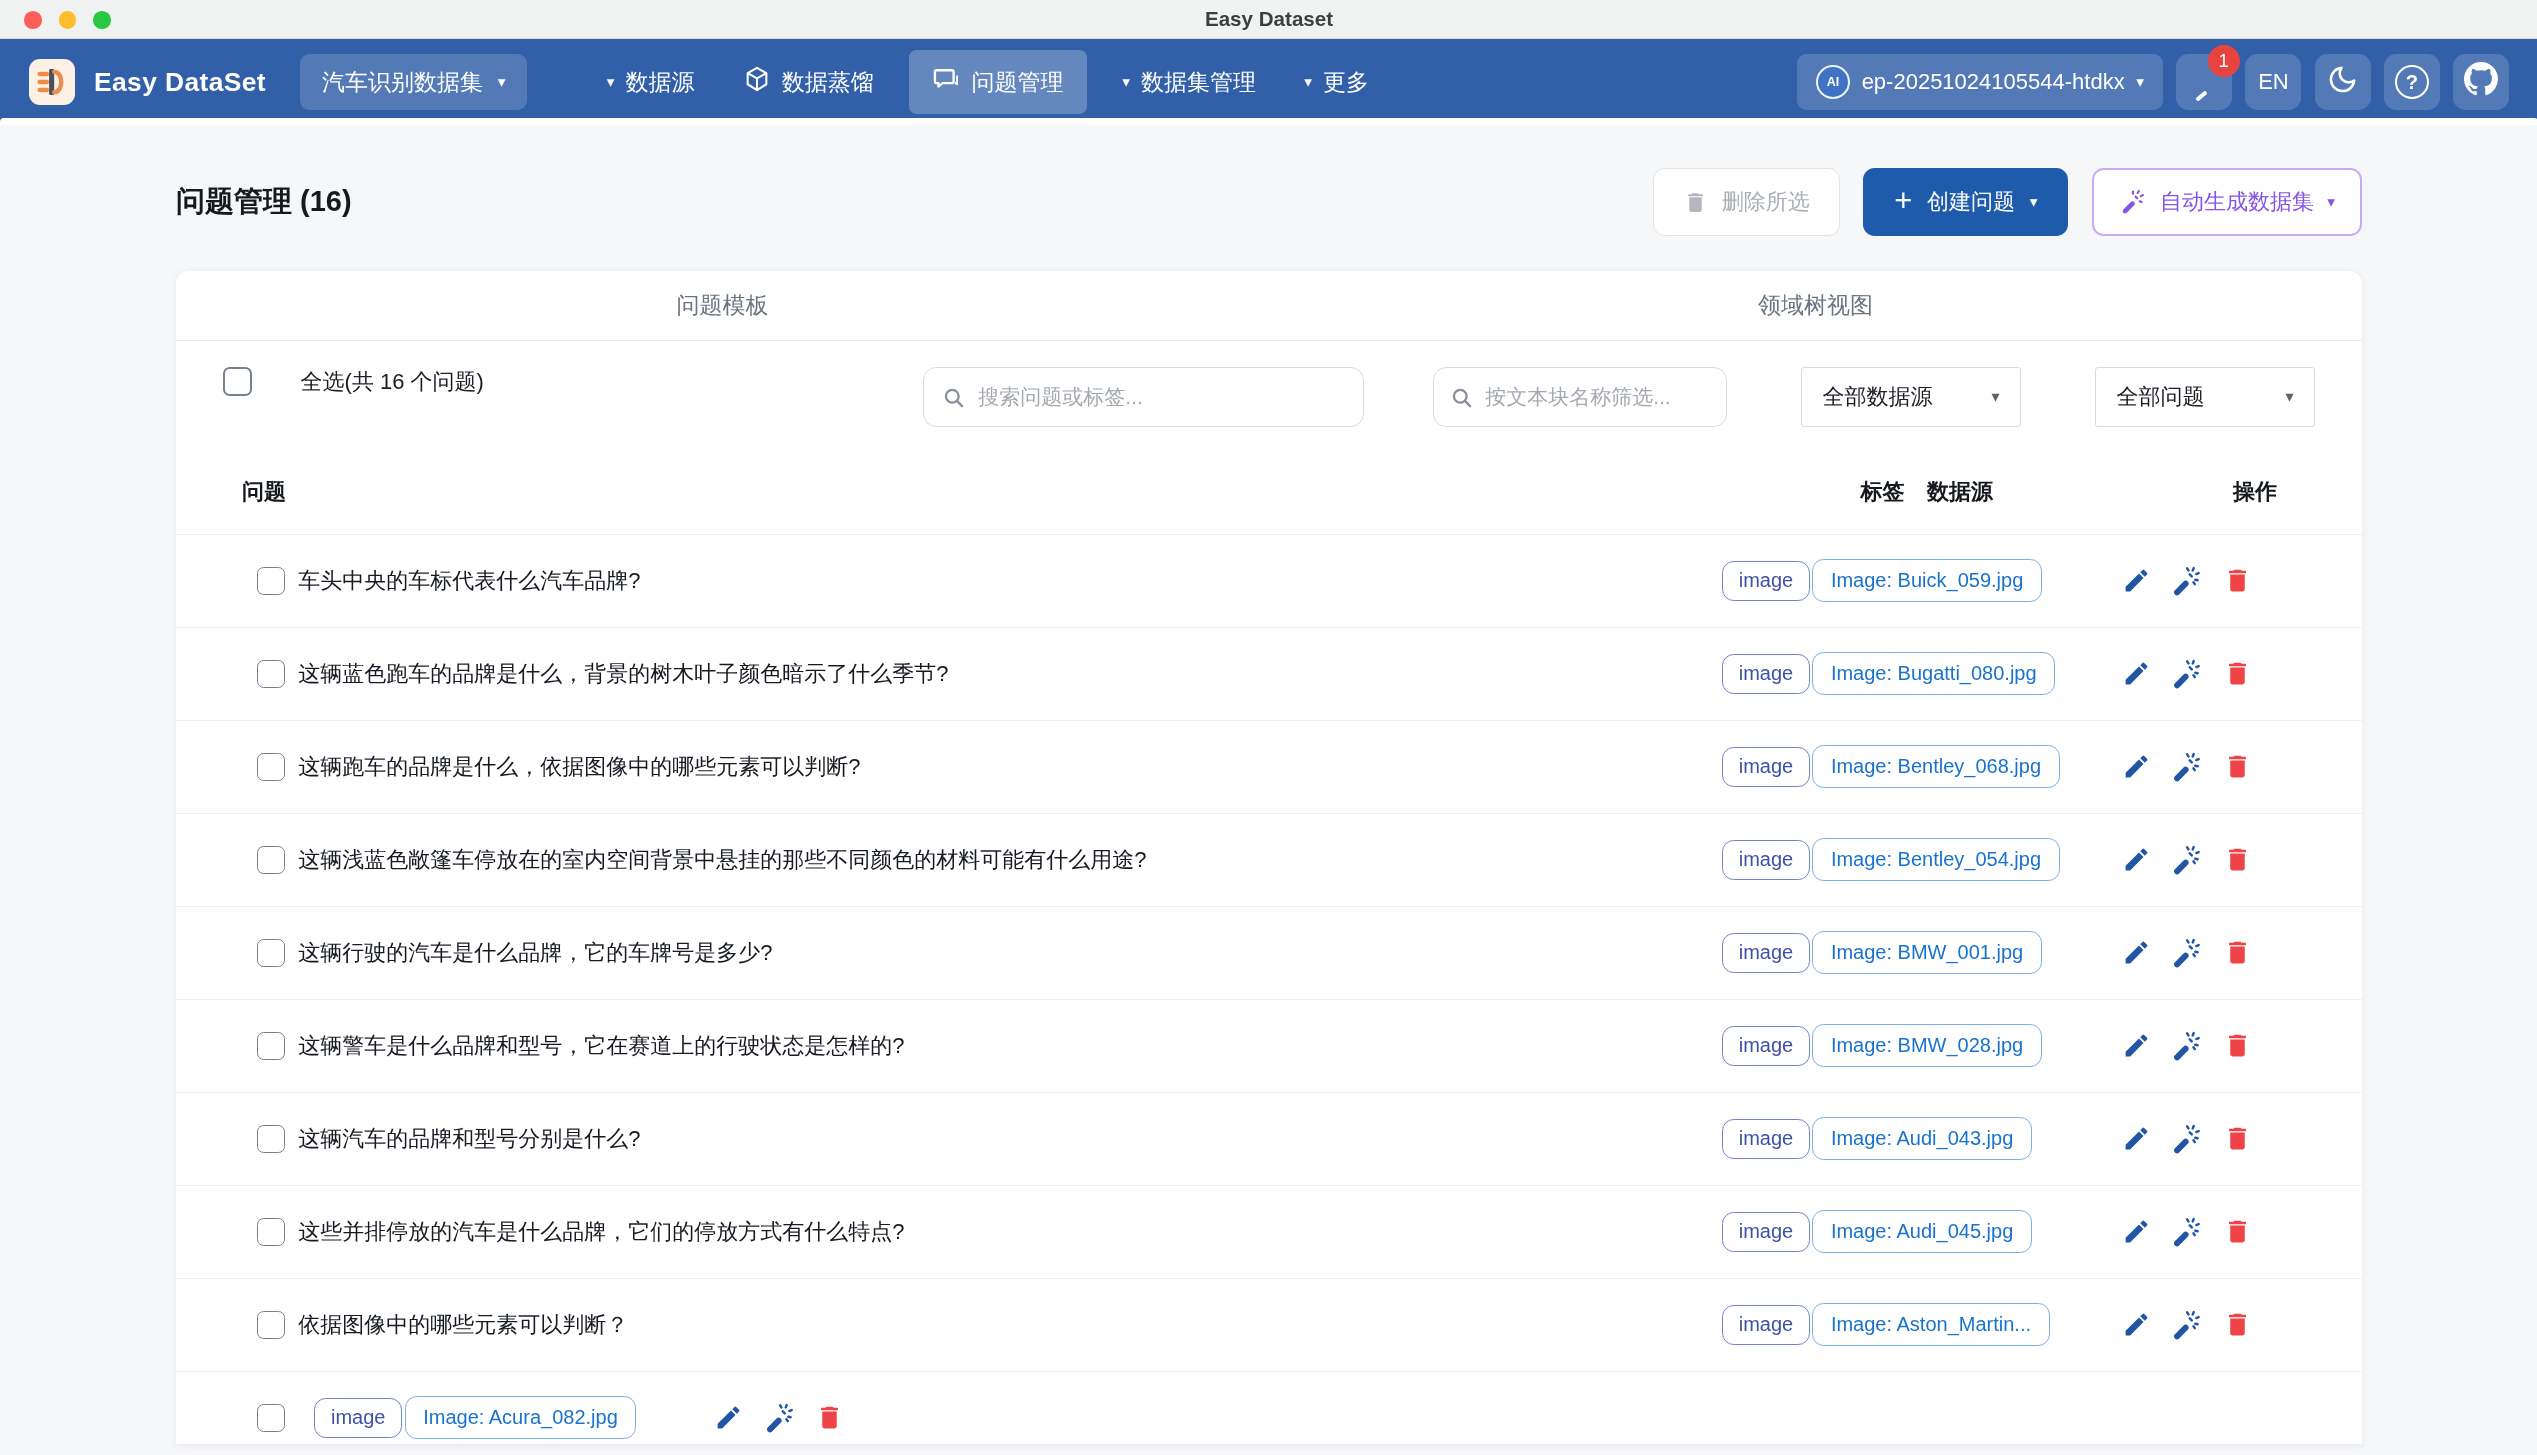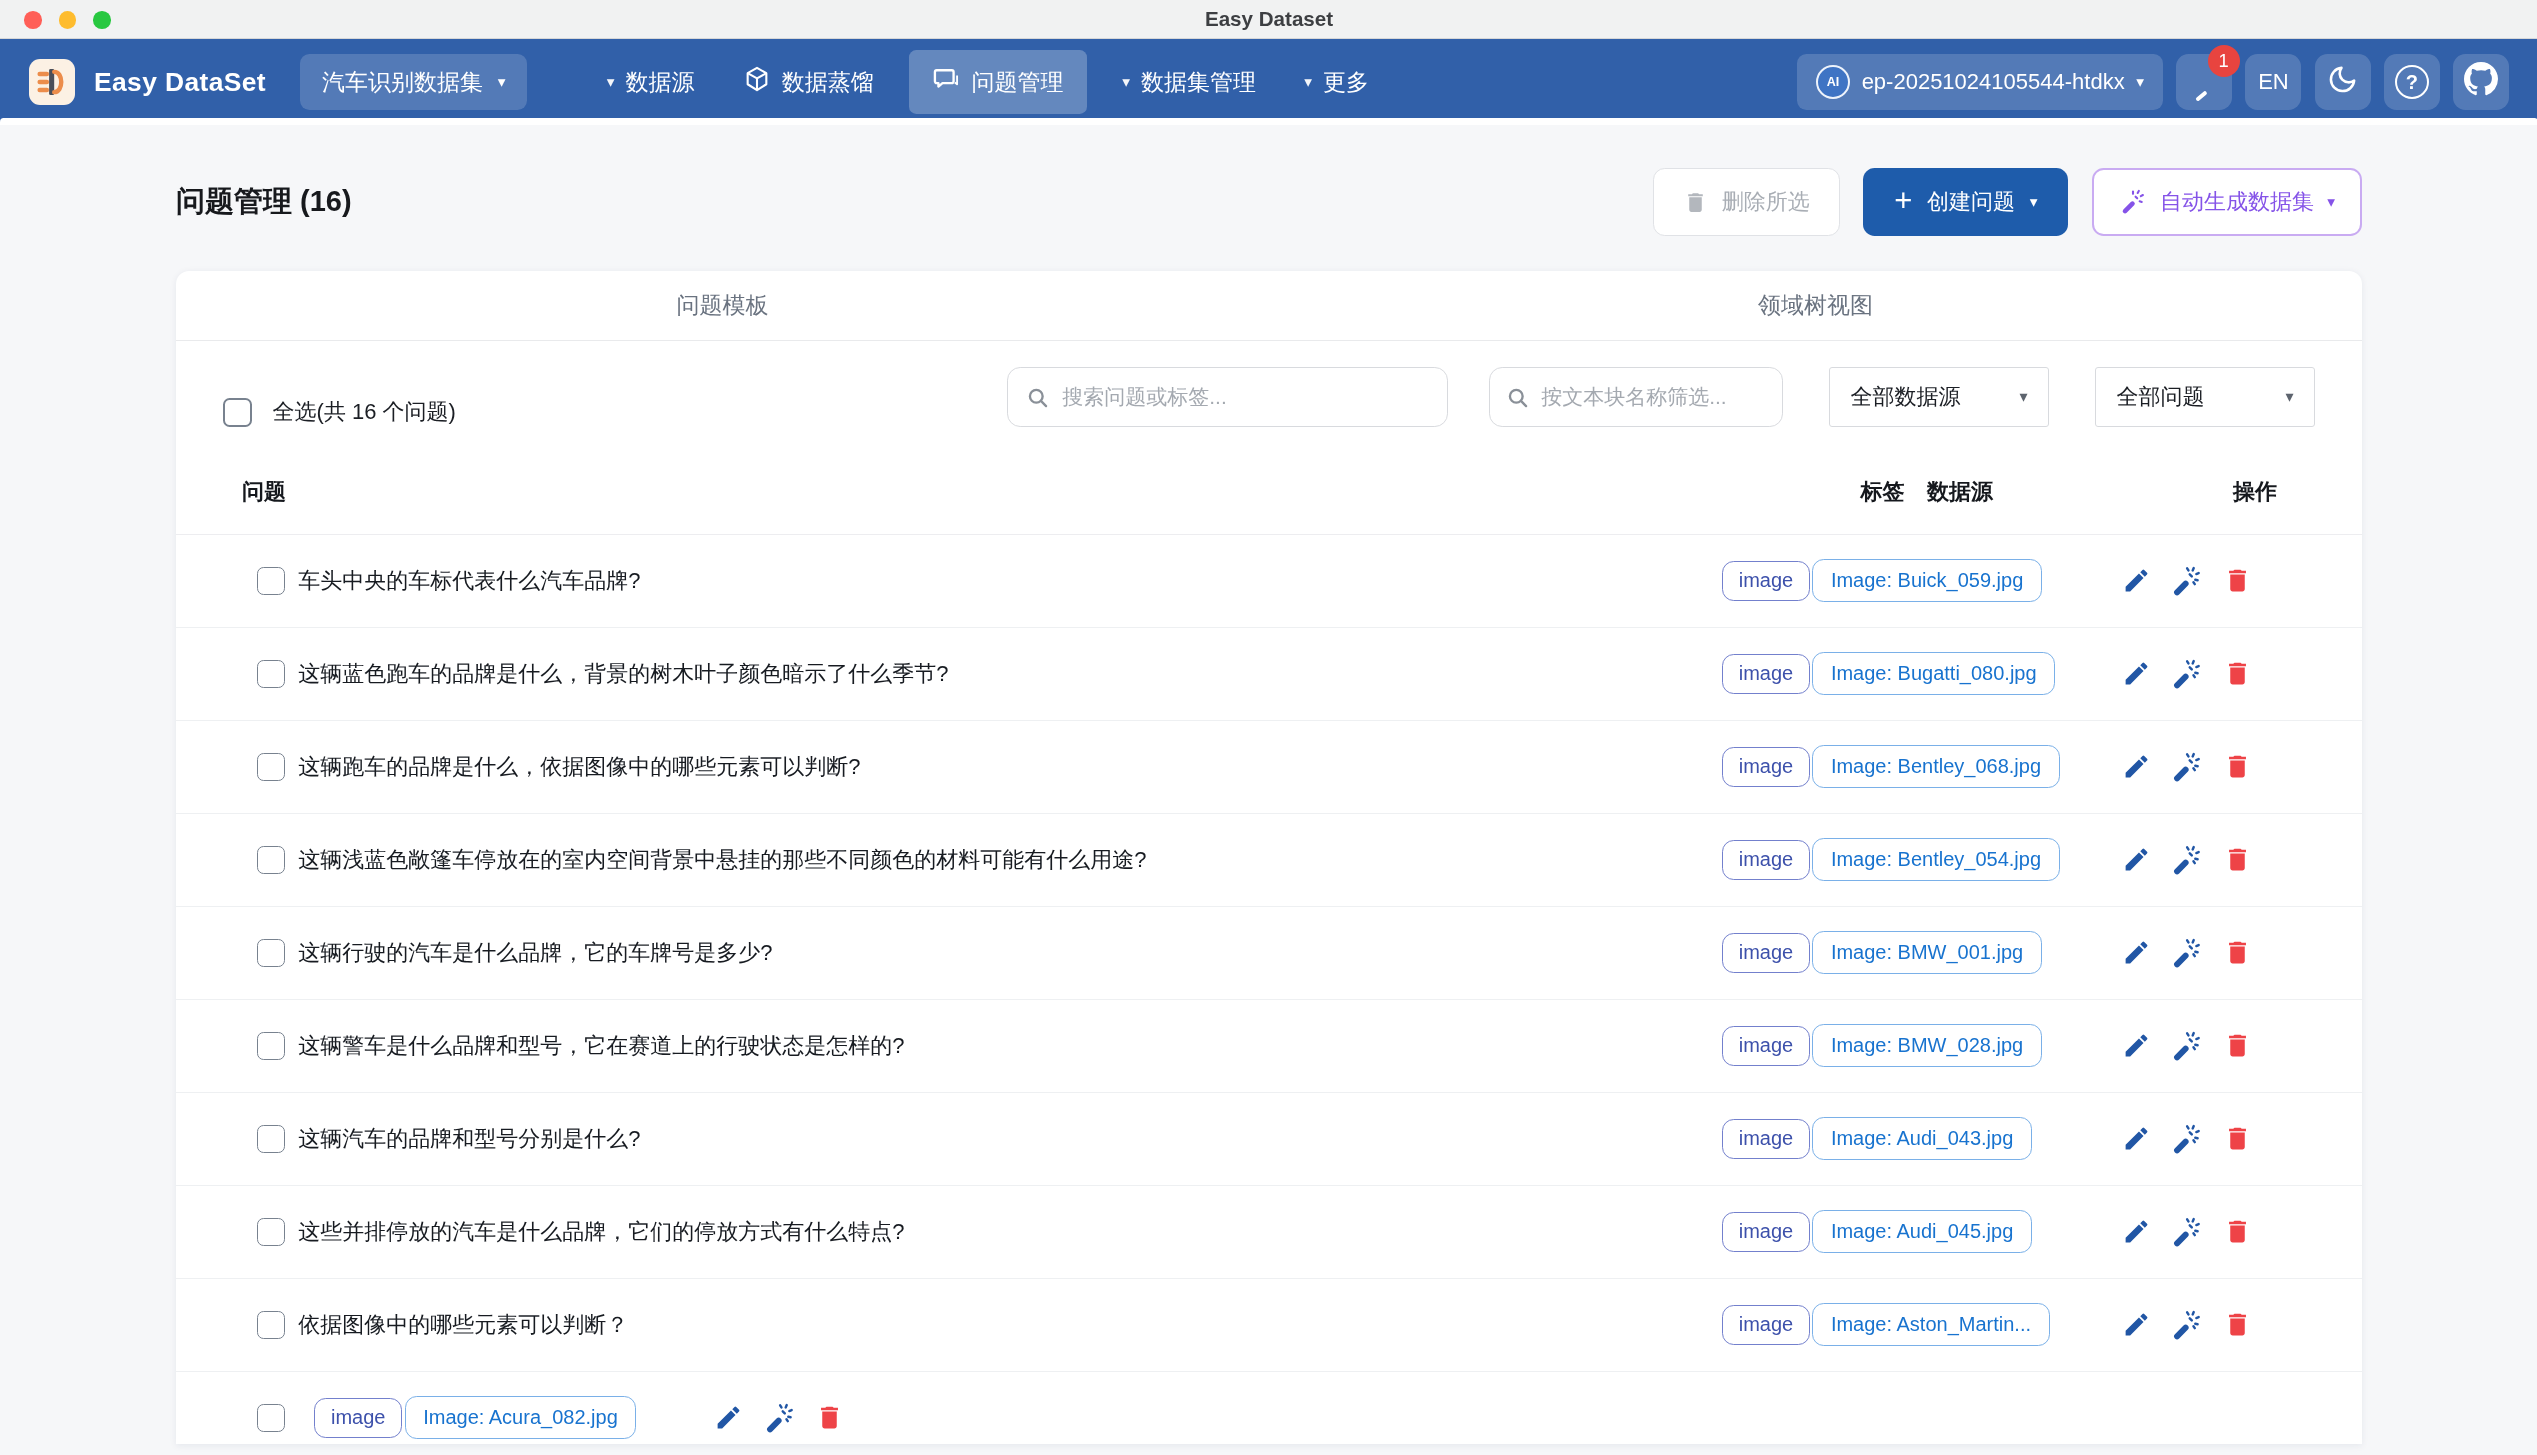--- a/index.html
+++ b/index.html
@@ -49,21 +49,21 @@
   .btn-outline-purple { background:#fff; border:2.2px solid #c9abf2; color:#8553e8; padding:0 25px; gap:13.2px; font-weight:500; }
 
   
   .card { margin:0 176px; background:#fff; border-radius:13.2px 13.2px 0 0; box-shadow:0 1.5px 7.3px rgba(20,40,80,.07); height:1173px; overflow:hidden; }
   .tabs { display:flex; height:70px; border-bottom:1.5px solid #e9eaec; }
   .tab { flex:1; position:relative; display:flex; align-items:center; justify-content:center; font-size:23px; color:#6a7380; cursor:pointer; }
   .tab.active { color:#1f62b5; font-weight:600; }
   .tab.active::after { content:""; position:absolute; left:0; right:0; bottom:-1.5px; height:5.1px; background:#1f62b5; border-radius:2.2px; }
 
   
-  .filters { display:flex; align-items:flex-end; padding:26.4px 47px 23.5px; }
+  .filters { display:flex; align-items:flex-start; padding:26.4px 47px 23.5px;gap:28px; }
   .checkbox { width:29px; height:29px; border:2.2px solid #78828f; border-radius:6.6px; background:#fff; flex:0 0 auto; cursor:pointer; }
   .select-all-label { margin-left:20.6px; font-size:22px; color:#1b1e24; }
   .search-box { display:flex; align-items:center; border:1.5px solid #d8dade; border-radius:13.2px; height:60px; background:#fff; }
   .search-box .ph { color:#a4a9b0; font-size:21px; white-space:nowrap; overflow:hidden; }
   .sb1 { margin-left:auto; width:441px; padding:0 17.6px; gap:13.2px; }
   .sb2 { margin-left:41px; width:294px; padding:14px 16px; gap:11.7px; }
   .dropdown { display:flex; align-items:center; border:1.5px solid #d8dade; border-radius:3px; height:60px; background:#fff;
               padding:0 20.6px; margin-left:46px; cursor:pointer; }
   .dropdown .val { font-size:22px; color:#1b1e24; }
   .dropdown .caret { margin-left:auto; color:#5d646e; font-size:16px; }

